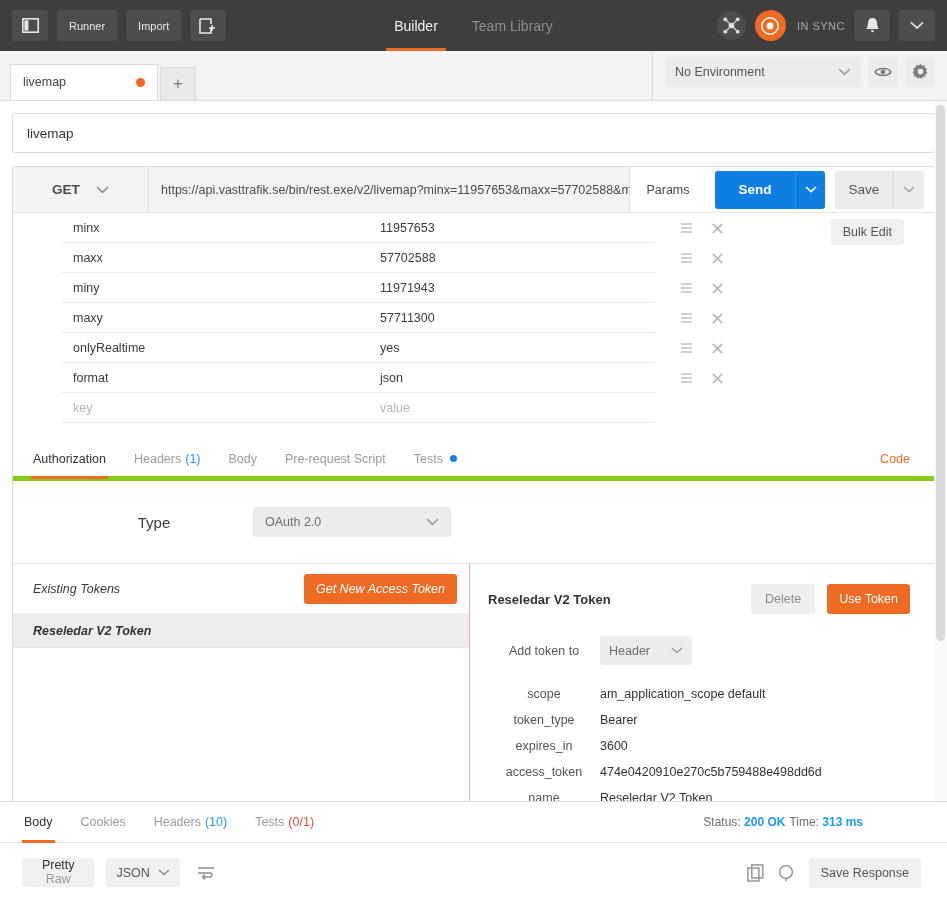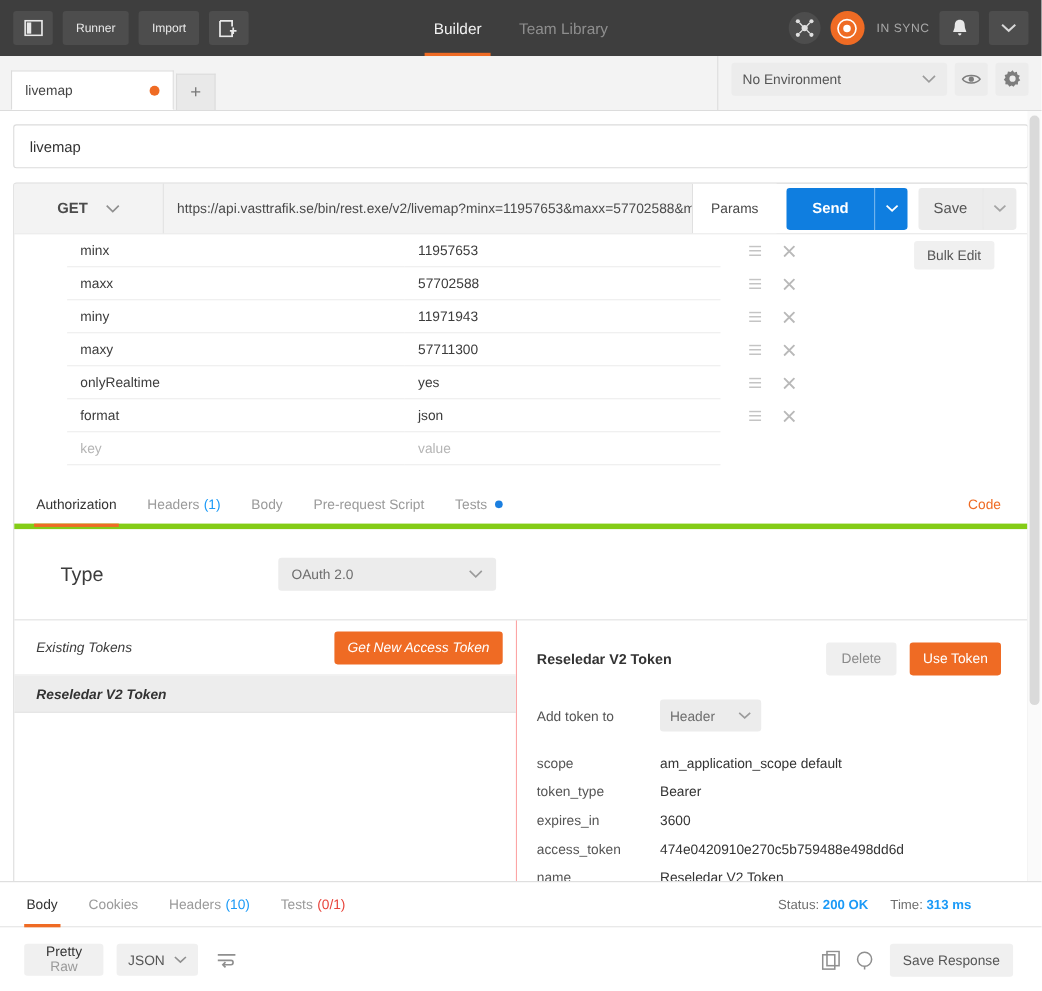--- a/index.html
+++ b/index.html
@@ -103,20 +103,21 @@
 
   .namebox {
     margin: 12px 12px 0 12px; height: 40px; border: 1px solid #dcdcdc;
     border-radius: 3px; display: flex; align-items: center; padding: 0 14px;
     font-size: 13.5px; color: #333; background: #fff;
   }
 
   .reqcard {
     margin: 13px 12px 0 12px; border: 1px solid #dcdcdc; border-radius: 3px;
     background: #fff;
+    text-align: center;
   }
   .urlrow { display: flex; height: 46px; border-bottom: 1px solid #e6e6e6; }
   .method {
     width: 136px; background: #f3f3f3; display: flex; align-items: center;
     justify-content: center; gap: 16px; font-size: 13.5px; font-weight: bold;
     color: #4b4b4b; border-right: 1px solid #e0e0e0; cursor: pointer;
   }
   .urlfield {
     flex: 1; background: #f3f3f3; display: flex; align-items: center;
     padding: 0 12px; font-size: 12.5px; color: #4a4a4a;
@@ -188,21 +189,21 @@
     width: 7px; height: 7px; border-radius: 50%; background: #1b7fe0;
     display: inline-block; margin-left: 3px;
   }
   .code-link {
     margin-left: auto; margin-right: 24px; color: #ef6b24; font-size: 12.5px;
     cursor: pointer;
   }
 
   
   .authbody { padding: 26px 0 26px 42px; display: flex; align-items: center; }
-  .auth-label { font-size: 18px; color: #3c3c3c; width: 198px; }
+  .auth-label { font-size: 15px; color: #3c3c3c; width: 198px; }
   .auth-select {
     width: 198px; height: 30px; background: #ececec; border-radius: 3px;
     display: flex; align-items: center; padding: 0 12px; font-size: 12.5px;
     color: #6e6e6e; cursor: pointer;
   }
 
   
   .panes { display: flex; border-top: 1px solid #e0e0e0; height: 265px; }
   .pane-left { width: 457px; border-right: 1px solid #fca5a5; font-style: italic; }
   .pane-left-head {
@@ -251,21 +252,21 @@
     display: flex; align-items: center; gap: 4px; cursor: pointer; position: relative;
   }
   .resp-tab.active { color: #333; }
   .resp-tab.active::after {
     content: ""; position: absolute; left: -2px; right: -2px; bottom: 0;
     height: 3px; background: #ef6b24;
   }
   .resp-tab .cnt-blue { color: #1b9af7; }
   .resp-tab .cnt-red { color: #e8453c; }
   .resp-meta {
-    margin-left: auto; display: flex; gap: 20px; padding-right: 64px;
+    margin-left: auto; display: flex; gap: 4px; padding-right: 84px;
     font-size: 12px;
   }
   .resp-meta .lbl { color: #6e6e6e; }
   .resp-meta .val { color: #1b9af7; font-weight: bold; }
   .resp-actions { display: flex; align-items: center; height: 59px; padding-left: 22px; gap: 0; }
   .seg {
     display: flex; background: #f0f0f0; border-radius: 3px; overflow: hidden;
     height: 29px; align-items: center; flex-direction: column;
   }
   .seg-item {

